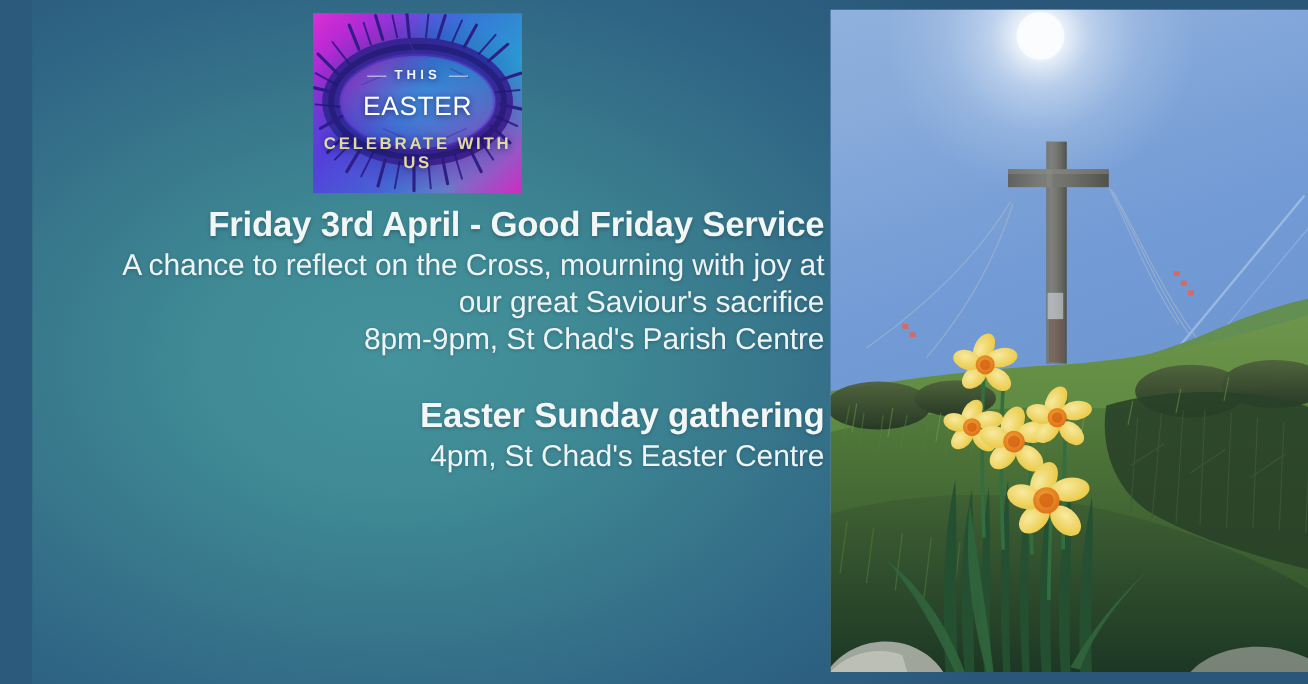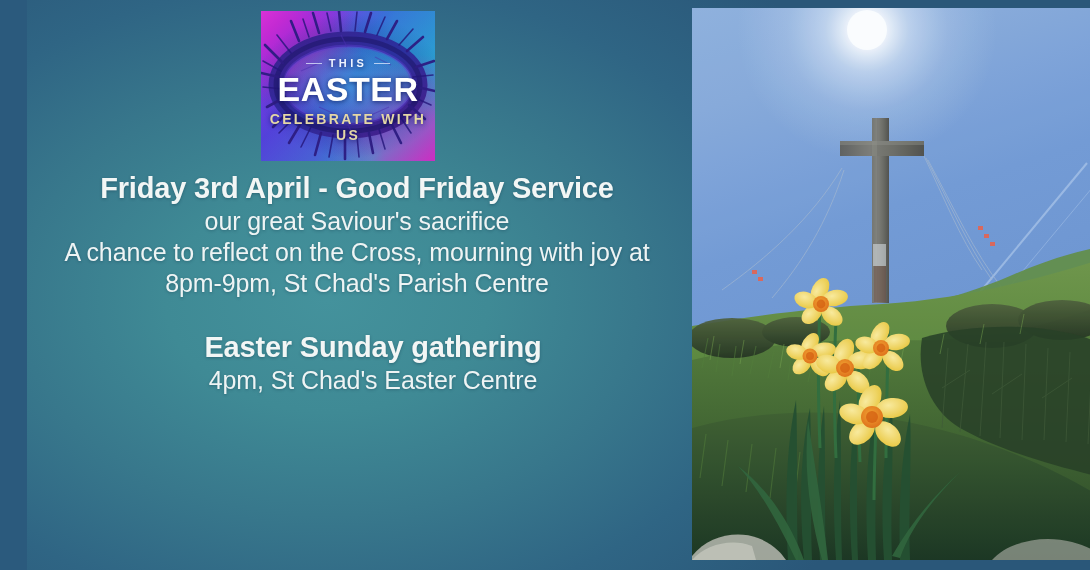--- a/index.html
+++ b/index.html
@@ -34,29 +34,29 @@
   .logo-text{
     position:absolute;left:0;right:0;top:46px;text-align:center;
     text-shadow:0 1px 5px rgba(10,18,80,.75);
   }
   .lt-this{
     font-size:11px;letter-spacing:3.4px;color:#eef4ff;font-weight:700;
     display:flex;align-items:center;justify-content:center;gap:7px;
   }
   .lt-this .rule{display:block;width:16px;height:1px;background:rgba(225,235,255,.75);}
   .lt-easter{
-    font-size:34px;line-height:38px;font-weight:700;color:#ffffff;
+    font-size:22px;line-height:38px;font-weight:400;color:#ffffff;
     letter-spacing:.5px;margin-top:1px;
   }
   .lt-cel{
     font-size:14px;letter-spacing:2.3px;color:#e4d7a6;font-weight:700;margin-top:3px;
   }
   
   .blocks{position:absolute;left:0;top:170px;width:660px;}
-  .block{text-align:center;margin-bottom:30px;}
+  .block{text-align:right;margin-bottom:30px;}
   .block:last-child{margin-bottom:0;padding-left:32px;}
   .b-title{
     font-size:29px;line-height:36px;font-weight:700;color:#f2f6f5;
     letter-spacing:-.2px;text-shadow:0 1px 3px rgba(15,50,70,.40);
   }
   .b-line{
     font-size:25px;line-height:31px;font-weight:300;color:#eef4f4;
     letter-spacing:-.1px;text-shadow:0 1px 3px rgba(15,50,70,.35);
   }
   
@@ -149,22 +149,22 @@
       </div>
       <div class="lt-easter">EASTER</div>
       <div class="lt-cel">CELEBRATE WITH US</div>
     </div>
   </div>
 
   <div class="blocks">
 
     <div class="block">
       <div class="b-title">Friday 3rd April - Good Friday Service</div>
+      <div class="b-line">A chance to reflect on the Cross, mourning with joy at</div>
       <div class="b-line">our great Saviour's sacrifice</div>
-      <div class="b-line">A chance to reflect on the Cross, mourning with joy at</div>
       <div class="b-line">8pm-9pm, St Chad's Parish Centre</div>
     </div>
 
 
     <div class="block">
       <div class="b-title">Easter Sunday gathering</div>
       <div class="b-line">4pm, St Chad's Easter Centre</div>
     </div>
 
   </div>

